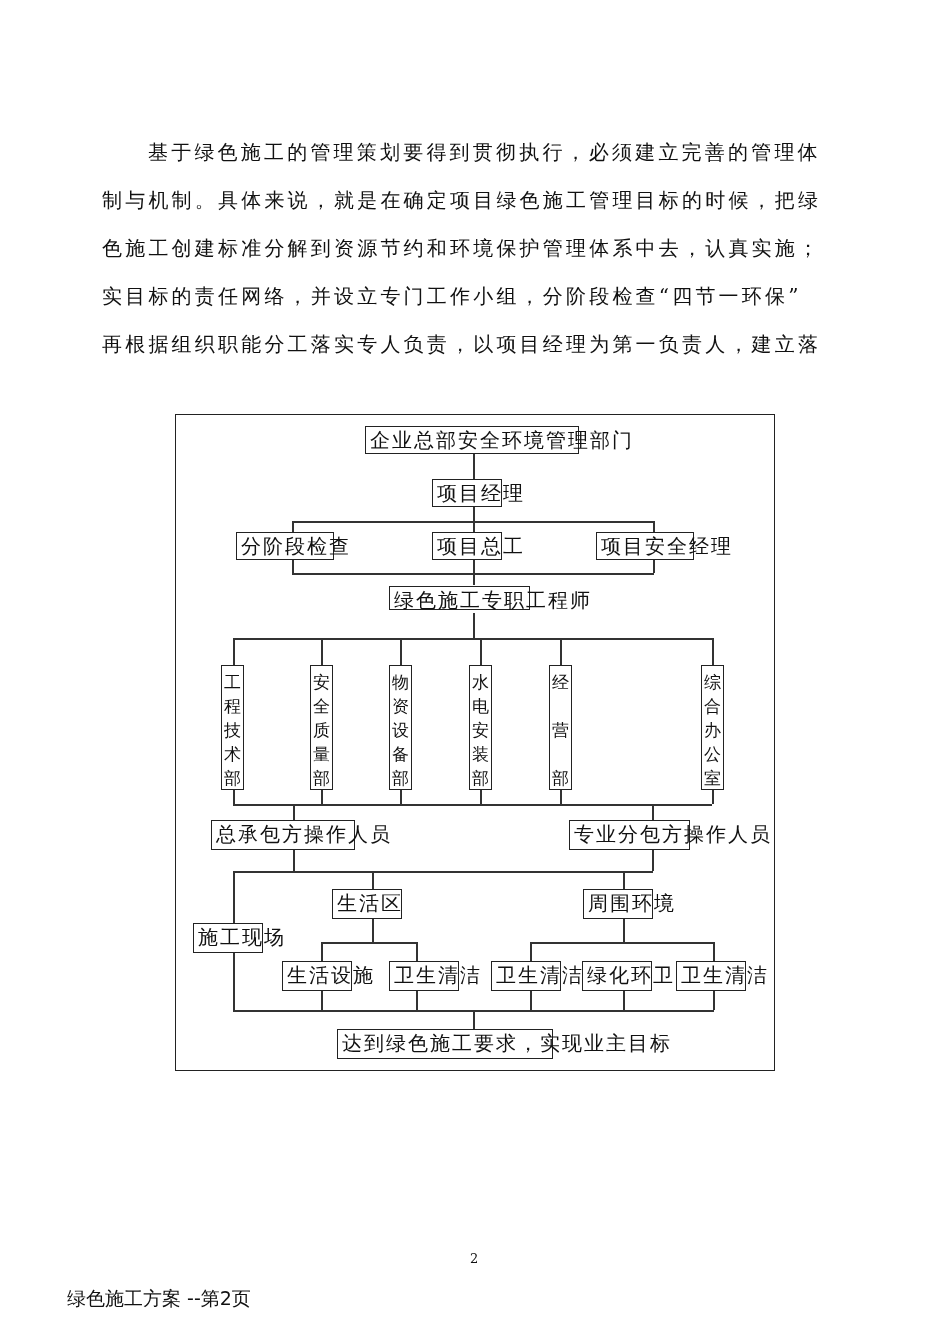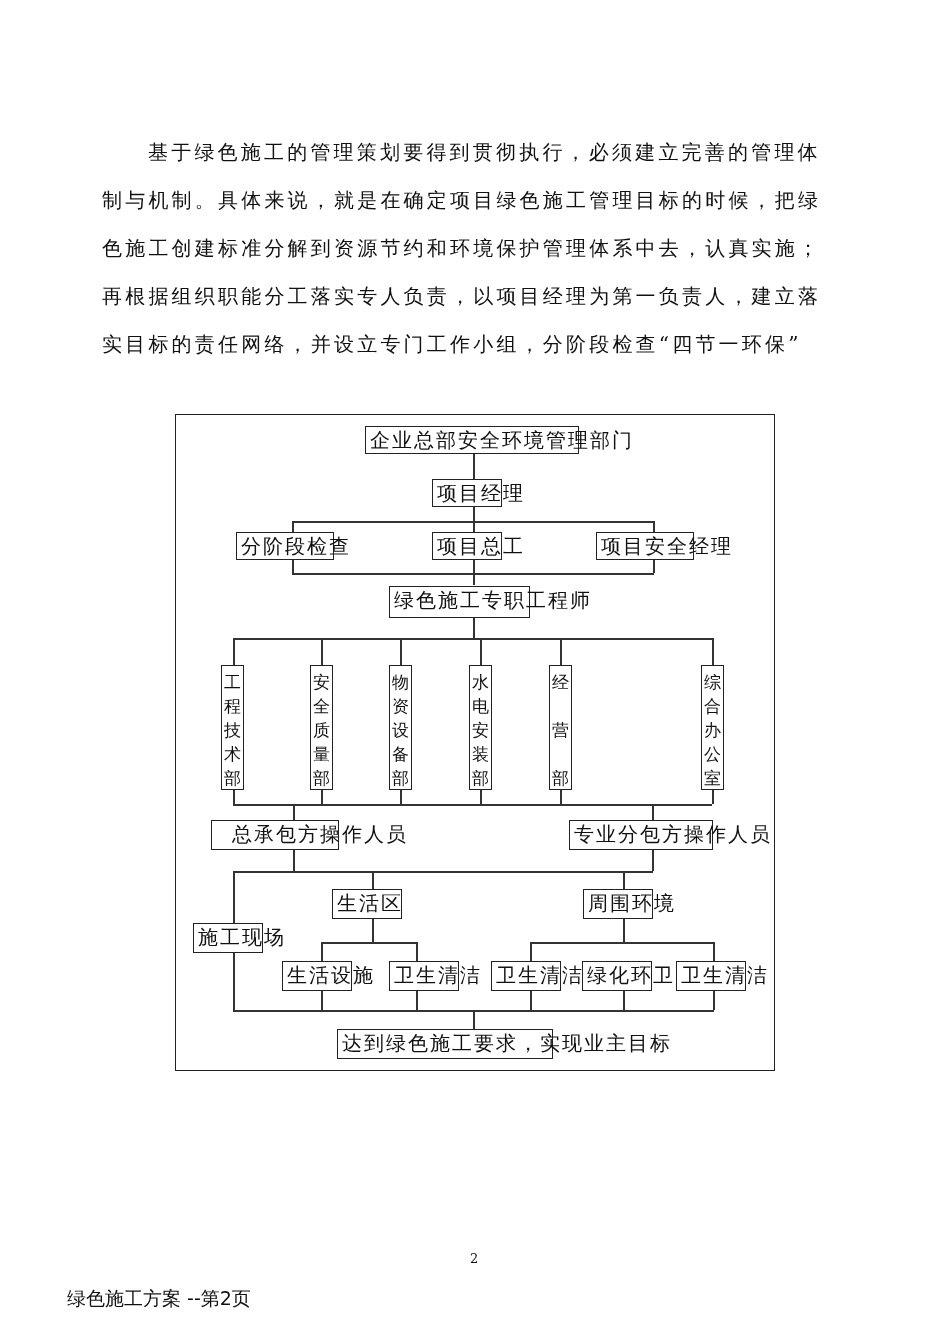--- a/index.html
+++ b/index.html
@@ -25,22 +25,22 @@
   .footer { position:absolute; left:67px; top:1286px; font-size:19px;
             font-family:"DejaVu Sans", "Liberation Sans", sans-serif;text-align:right; }
 </style>
 </head>
 <body>
 
 <div class="para">
   <span class="line first">基于绿色施工的管理策划要得到贯彻执行，必须建立完善的管理体</span>
   <span class="line">制与机制。具体来说，就是在确定项目绿色施工管理目标的时候，把绿</span>
   <span class="line">色施工创建标准分解到资源节约和环境保护管理体系中去，认真实施；</span>
+  <span class="line">实目标的责任网络，并设立专门工作小组，分阶段检查“四节一环保”</span>
   <span class="line">再根据组织职能分工落实专人负责，以项目经理为第一负责人，建立落</span>
-  <span class="line">实目标的责任网络，并设立专门工作小组，分阶段检查“四节一环保”</span>
 </div>
 
 <div class="chart">
 
   <div class="ln v" style="left:297px;top:38px;height:28px"></div>
   <div class="ln v" style="left:297px;top:92px;height:78px"></div>
   <div class="ln h" style="left:116px;top:106px;width:362px"></div>
   <div class="ln v" style="left:116px;top:106px;width:1.5px;height:52px"></div>
   <div class="ln v" style="left:477px;top:106px;height:52px"></div>
   <div class="ln h" style="left:116px;top:158px;width:362px"></div>
@@ -82,21 +82,21 @@
   <div class="ln v" style="left:447px;top:575px;height:20px"></div>
   <div class="ln v" style="left:537px;top:575px;height:20px"></div>
   <div class="ln h" style="left:57px;top:595px;width:481px"></div>
   <div class="ln v" style="left:297px;top:595px;height:20px"></div>
 
   <div class="box" style="left:189px;top:11px;width:214px;height:28px">企业总部安全环境管理部门</div>
   <div class="box" style="left:256px;top:64px;width:70px;height:28px">项目经理</div>
   <div class="box" style="left:60px;top:117px;width:98px;height:28px">分阶段检查</div>
   <div class="box" style="left:256px;top:117px;width:70px;height:28px">项目总工</div>
   <div class="box" style="left:420px;top:117px;width:98px;height:28px">项目安全经理</div>
-  <div class="box" style="left:213px;top:171px;width:141px;height:32px">绿色施工专职工程师</div>
+  <div class="box" style="left:213px;top:171px;width:141px;height:24px">绿色施工专职工程师</div>
 
   <div class="vbox" style="left:45px;top:250px;height:125px">
     <span>工</span>
       <span>程</span>
       <span>技</span>
       <span>术</span>
       <span>部</span>
   </div>
   <div class="vbox" style="left:134px;top:250px;height:125px">
     <span>安</span>
@@ -125,22 +125,22 @@
       <span style="margin-top:24px">部</span>
   </div>
   <div class="vbox" style="left:525px;top:250px;height:125px">
     <span>综</span>
       <span>合</span>
       <span>办</span>
       <span>公</span>
       <span>室</span>
   </div>
 
-  <div class="box" style="left:35px;top:405px;width:128px;height:30px;padding-left:20px">总承包方操作人员</div>
-  <div class="box" style="left:393px;top:405px;width:144px;height:30px">专业分包方操作人员</div>
+  <div class="box" style="left:35px;top:405px;width:144px;height:30px;padding-left:4px">总承包方操作人员</div>
+  <div class="box" style="left:393px;top:405px;width:121px;height:30px">专业分包方操作人员</div>
 
   <div class="box" style="left:17px;top:508px;width:70px;height:30px">施工现场</div>
   <div class="box" style="left:156px;top:474px;width:70px;height:30px">生活区</div>
   <div class="box" style="left:407px;top:474px;width:70px;height:30px">周围环境</div>
 
   <div class="box" style="left:106px;top:546px;width:70px;height:30px">生活设施</div>
   <div class="box" style="left:213px;top:546px;width:70px;height:30px">卫生清洁</div>
   <div class="box" style="left:315px;top:546px;width:70px;height:30px">卫生清洁</div>
   <div class="box" style="left:406px;top:546px;width:70px;height:30px">绿化环卫</div>
   <div class="box" style="left:500px;top:546px;width:70px;height:30px">卫生清洁</div>

